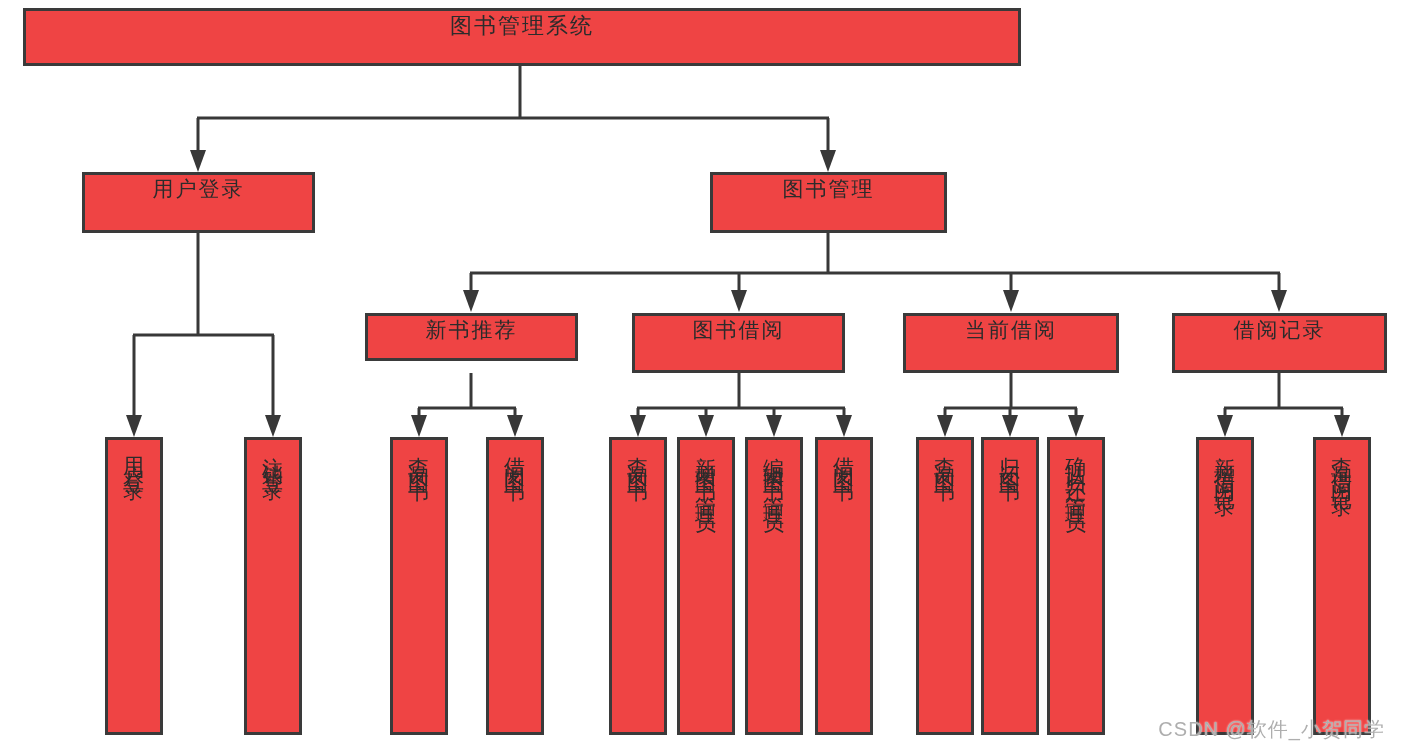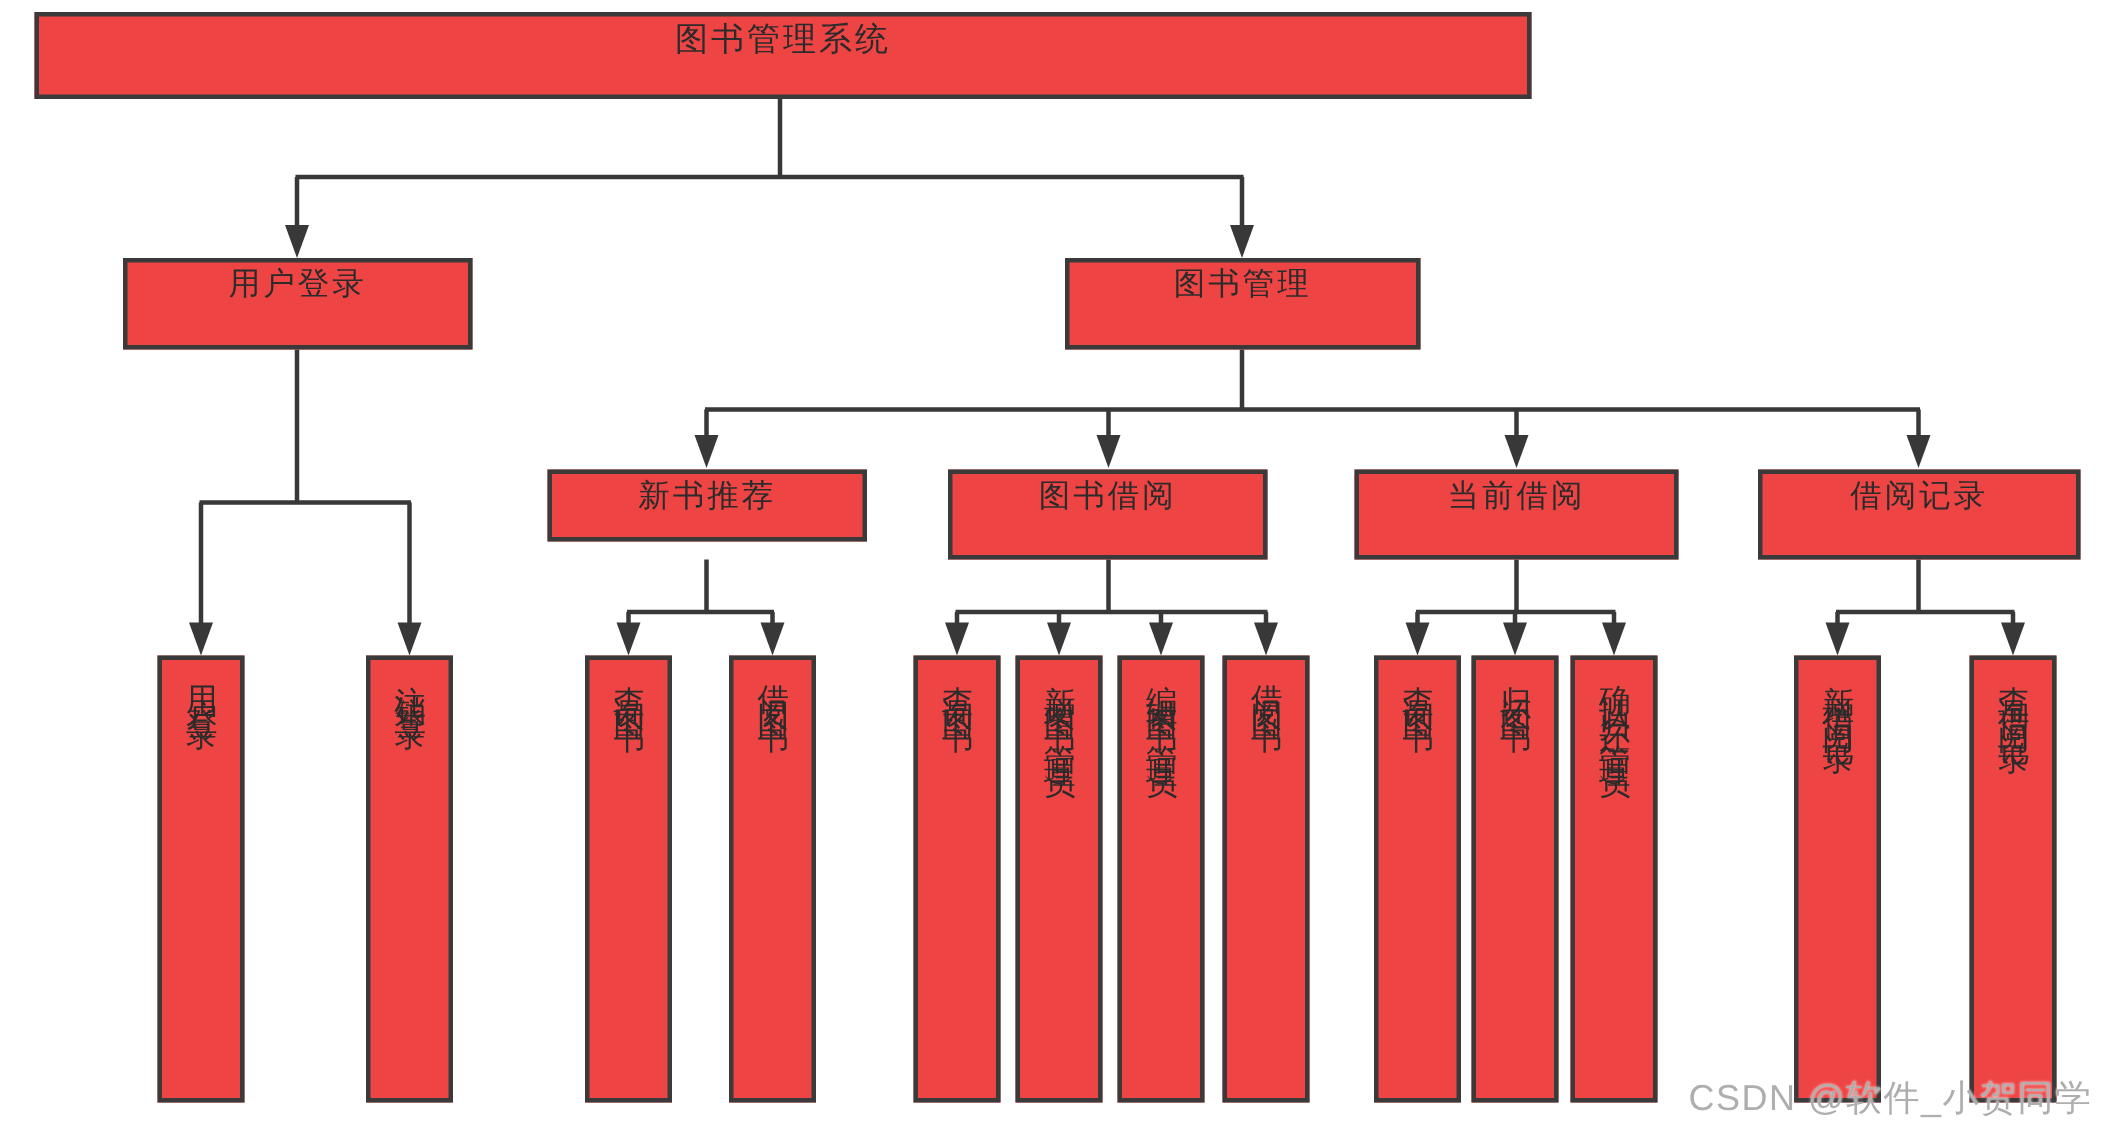--- a/index.html
+++ b/index.html
@@ -24,21 +24,21 @@
   .n-current{left:903px;top:313px;width:216px;height:60px;}
   .n-records{left:1172px;top:313px;width:215px;height:60px;}
   .leaf{top:437px;width:58px;height:298px;font-size:21px;}
   .leaf span{writing-mode:vertical-rl;letter-spacing:8px;line-height:1;}
   .lf1{left:105px;}  .lf2{left:244px;}
   .lf3{left:390px;}  .lf4{left:486px;}
   .lf5{left:609px;}  .lf6{left:677px;}  .lf7{left:745px;}  .lf8{left:815px;}
   .lf9{left:916px;}  .lf10{left:981px;} .lf11{left:1047px;}
   .lf12{left:1196px;}.lf13{left:1313px;}
   .watermark{
-    position:absolute;right:10px;top:716px;font-size:24px;color:#aeaeae;
+    position:absolute;right:20px;top:716px;font-size:20px;color:#aeaeae;
     letter-spacing:1px;text-shadow:0 0 2px #ffffff;white-space:nowrap;
   }
 </style>
 </head>
 <body>
 
 <div id="stage">
 
   <svg id="connectors" viewBox="0 0 1405 747" xmlns="http://www.w3.org/2000/svg">
 

